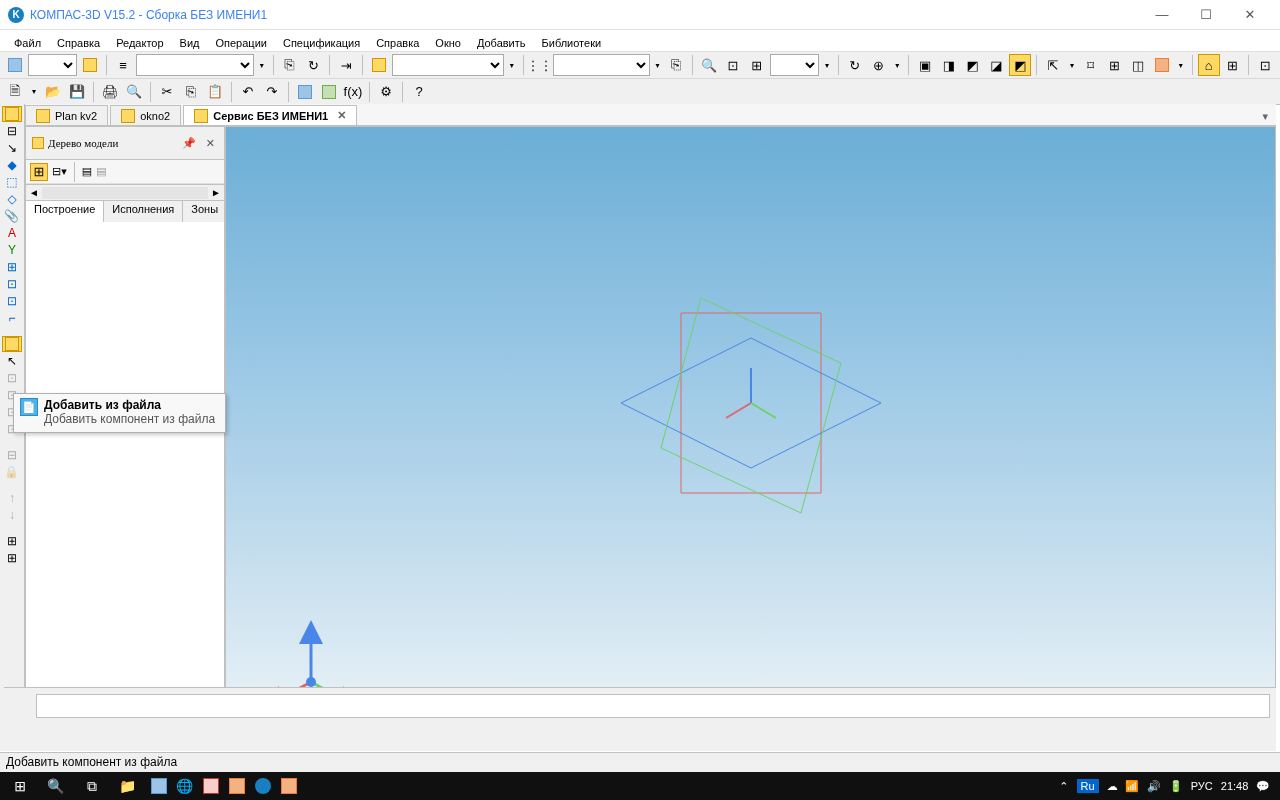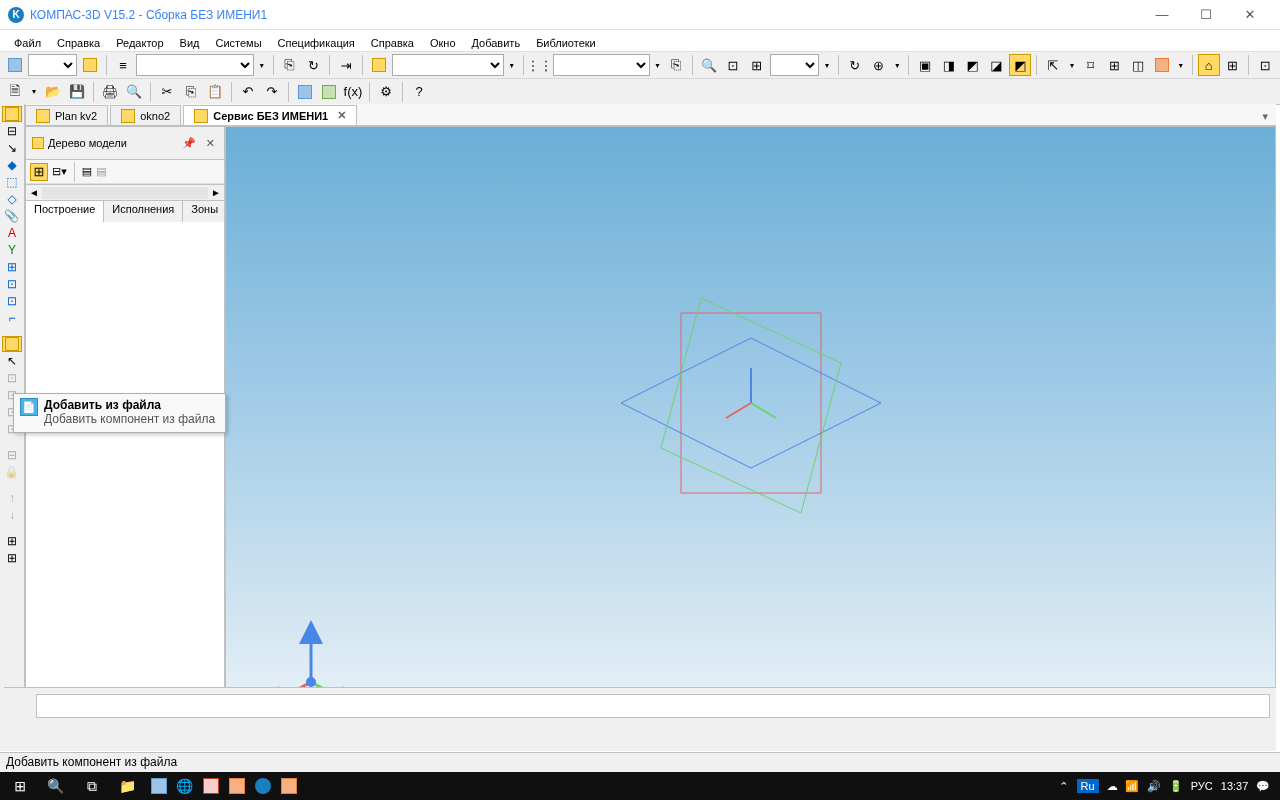--- a/index.html
+++ b/index.html
@@ -39,21 +39,21 @@
 .doc-tab { height: 20px; padding: 0 10px; display: flex; align-items: center; gap: 5px; border: 1px solid #c0c0c0; border-bottom: none; background: #f0f0f0; margin-right: 2px; font-size: 11px; }
 .doc-tab.active { background: #fff; font-weight: bold; }
 .doc-tab .tab-icon { width: 14px; height: 14px; background: #ffd966; border: 1px solid #cc9900; }
 .doc-tab .tab-close { font-size: 11px; color: #666; margin-left: 4px; }
 
 
 .inner-row { position: absolute; top: 126px; left: 25px; right: 4px; bottom: 49px; display: flex; }
 
 
 .tree-panel { width: 200px; background: #fff; border: 1px solid #c0c0c0; display: flex; flex-direction: column; }
-.tree-title { height: 20px; background: #f0f0f0; border-bottom: 1px solid #c0c0c0; display: flex; align-items: center; padding: 16px 6px; gap: 4px; }
+.tree-title { height: 20px; background: #f0f0f0; border-bottom: 1px solid #c0c0c0; display: flex; align-items: center; padding: 16px 6px; gap: 4px; font-family: Liberation Serif, serif; }
 .tree-title .title-text { flex: 1; }
 .tree-title .pin, .tree-title .close { font-size: 11px; color: #555; padding: 0 3px; }
 .tree-toolbar { height: 24px; background: #f6f6f6; border-bottom: 1px solid #e0e0e0; display: flex; align-items: center; padding: 0 4px; gap: 4px; }
 .tree-body { flex: 1; overflow: auto; padding: 4px; font-size: 12px; }
 .tree-node { display: flex; align-items: center; gap: 4px; height: 18px; }
 .tree-node .exp { width: 11px; height: 11px; border: 1px solid #999; display: inline-flex; align-items: center; justify-content: center; font-size: 9px; line-height: 1; }
 .tree-node.indent { padding-left: 14px; }
 .tree-scroll { height: 16px; background: #f0f0f0; border-top: 1px solid #c0c0c0; display: flex; align-items: center; }
 .tree-scroll .arr { width: 16px; text-align: center; font-size: 10px; }
 .tree-scroll .track { flex: 1; height: 12px; background: #e4e4e4; }
@@ -101,21 +101,21 @@
     <div>☐</div>
     <div>✕</div>
   </div>
 </div>
 
 <div class="menubar">
   <span class="menu-item"><span>Файл</span></span>
   <span class="menu-item"><span>Справка</span></span>
   <span class="menu-item"><span>Редактор</span></span>
   <span class="menu-item"><span>Вид</span></span>
-  <span class="menu-item"><span>Системы</span></span>
+  <span class="menu-item"><span>Операции</span></span>
   <span class="menu-item"><span>Спецификация</span></span>
   <span class="menu-item"><span>Справка</span></span>
   <span class="menu-item"><span>Окно</span></span>
   <span class="menu-item"><span>Добавить</span></span>
   <span class="menu-item"><span>Библиотеки</span></span>
 </div>
 
 <div class="toolbar-area">
   <div class="toolbar-row">
     <span class="tb-btn">
@@ -360,16 +360,16 @@
     </div>
   <div class="spacer"></div>
   <div class="tray">
     <span>⌃</span>
     <span style="background:#0066cc;padding:1px 4px">Ru</span>
     <span>☁</span>
     <span>📶</span>
     <span>🔊</span>
     <span>🔋</span>
     <span>РУС</span>
-    <span>13:37</span>
+    <span>21:48</span>
     <span>💬</span>
   </div>
 </div>
 
 </body></html>

